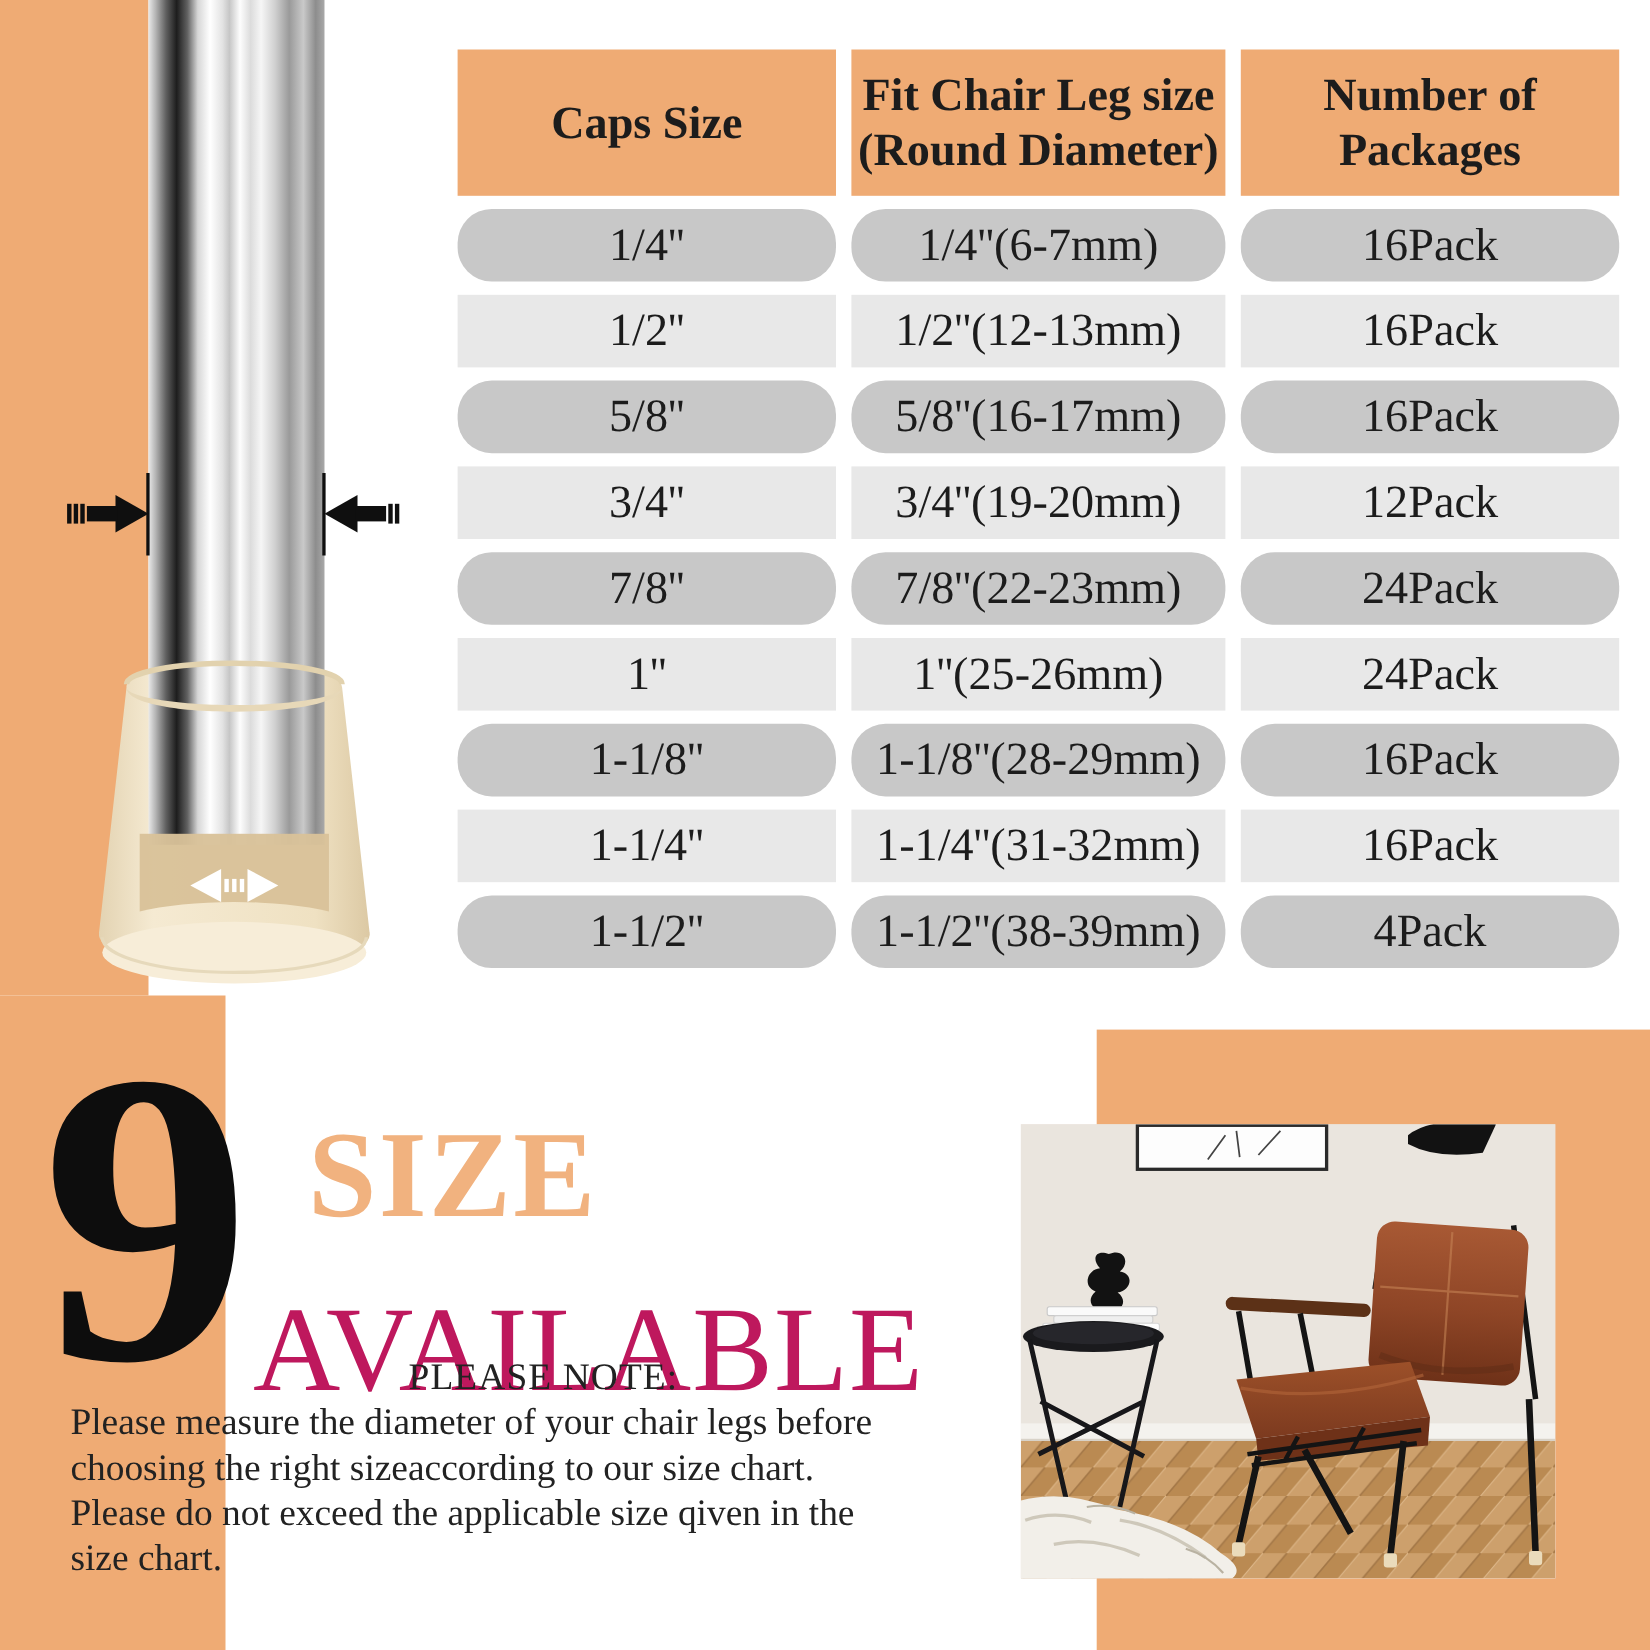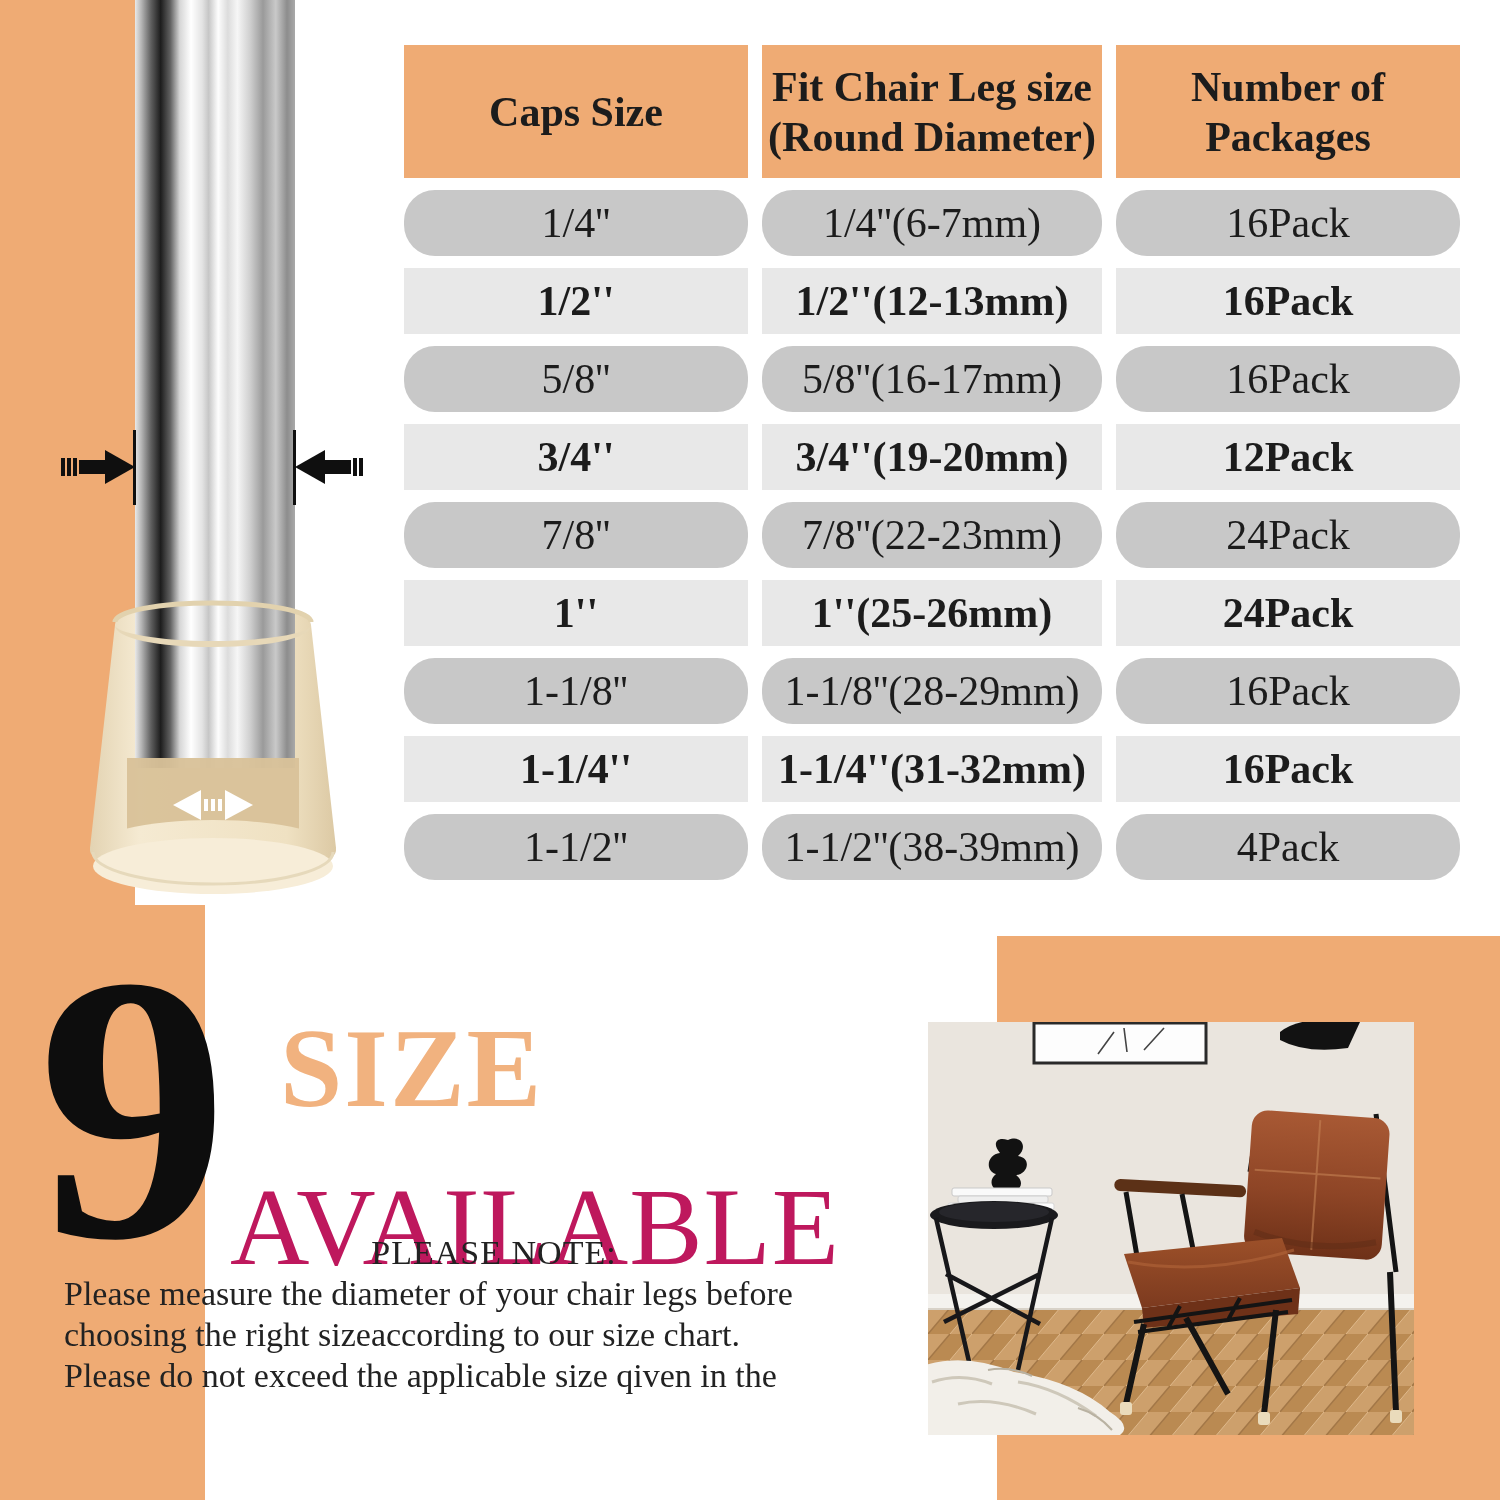--- a/index.html
+++ b/index.html
@@ -10,27 +10,27 @@
   html,body{width:1500px;height:1500px;}
   body{font-family:"Liberation Serif",serif;background:#fff;position:relative;overflow:hidden;color:var(--ink);}
   .abs{position:absolute;}
 
   
   .strip-top{left:0;top:0;width:135px;height:905px;background:var(--orange);}
   .strip-bottom{left:0;top:905px;width:205px;height:595px;background:var(--orange);}
   .block-right{left:997px;top:936px;width:503px;height:564px;background:var(--orange);}
 
   
-  .size-table{left:404px;top:45px;display:grid;grid-template-columns:344px 340px 344px;
+  .size-table{left:416px;top:45px;display:grid;grid-template-columns:344px 340px 344px;
     grid-template-rows:133px repeat(9,66px);column-gap:14px;row-gap:12px;}
   .cell{display:flex;flex-direction:column;align-items:center;justify-content:center;
     font-size:42px;white-space:nowrap;color:var(--ink);}
   .cell.head{background:var(--orange);font-weight:bold;font-size:42px;line-height:50px;}
   .cell.dark{background:var(--row-dark);border-radius:31px;}
-  .cell.light{background:var(--row-light);font-weight:bold;}
+  .cell.light{background:var(--row-light);}
 
   
   .leg-art{left:55px;top:0;width:310px;height:935px;}
 
   
   .big-nine{left:38px;top:918px;font-size:380px;line-height:1;font-weight:bold;color:#0d0d0d;}
   .word-size{left:232px;top:1012px;font-size:112px;line-height:1;font-weight:bold;color:var(--orange-text);letter-spacing:2px;margin-left:48px;}
   .word-available{left:230px;top:1172px;font-size:110px;line-height:1;color:#be185d;letter-spacing:1px;}
 
   
@@ -171,20 +171,21 @@
 
 <div class="abs big-nine">9</div>
 <div class="abs word-size">SIZE</div>
 <div class="abs word-available">AVAILABLE</div>
 
 <div class="abs note">
   <div class="heading">PLEASE NOTE:</div>
   <div>Please measure the diameter of your chair legs before</div>
   <div>choosing the right sizeaccording to our size chart.</div>
   <div>Please do not exceed the applicable size qiven in the</div>
+  <div>size chart.</div>
 </div>
 
 <div class="abs photo">
   <svg viewBox="0 0 486 413" width="486" height="413">
     <defs>
       <pattern id="herr" width="44" height="26" patternUnits="userSpaceOnUse">
         <rect width="44" height="26" fill="#CDA06C"></rect>
         <path d="M0 26 L22 0 H44 L22 26 Z" fill="#BA8A52"></path>
         <path d="M0 26 L22 0" stroke="#A37747" stroke-width="1.5"></path>
         <path d="M22 26 L44 0" stroke="#DEB88A" stroke-width="1"></path>

